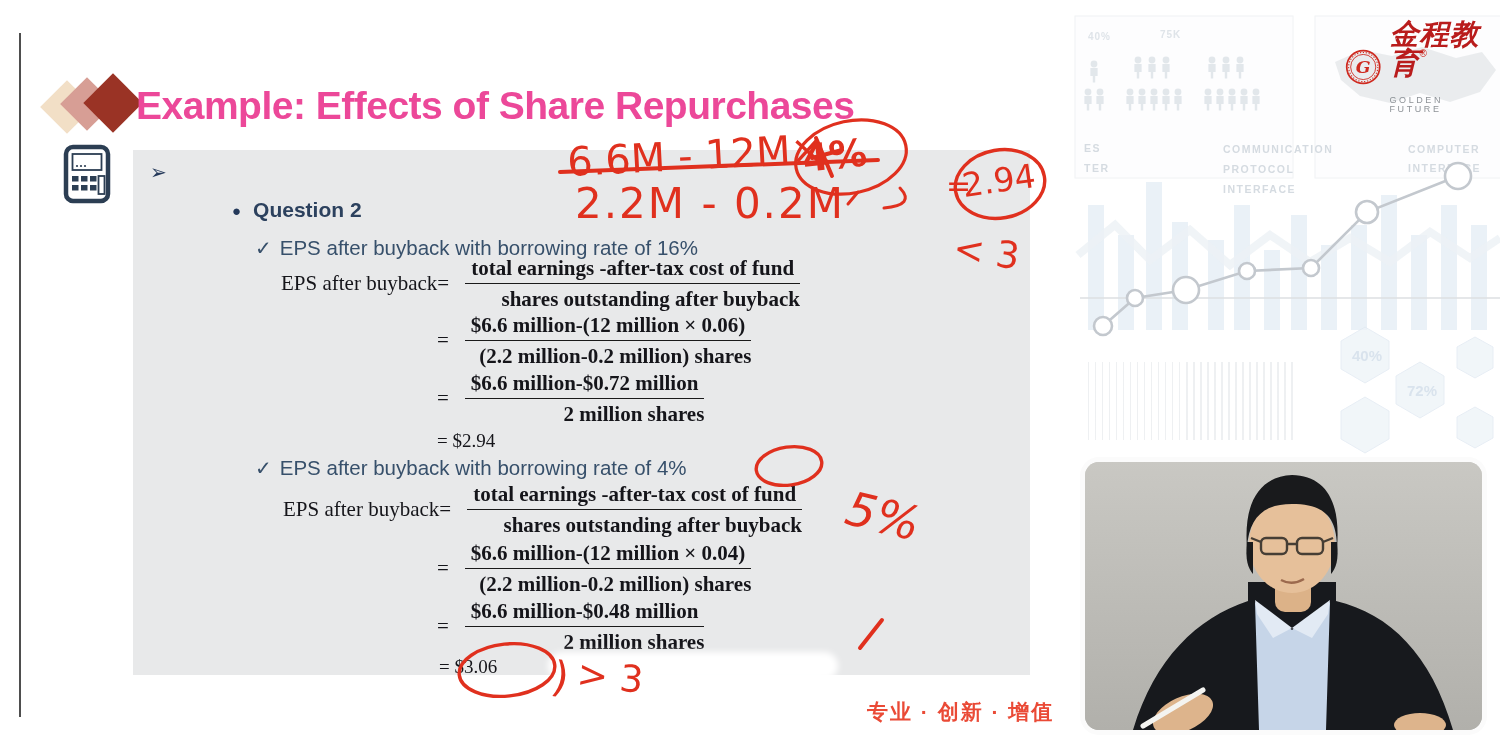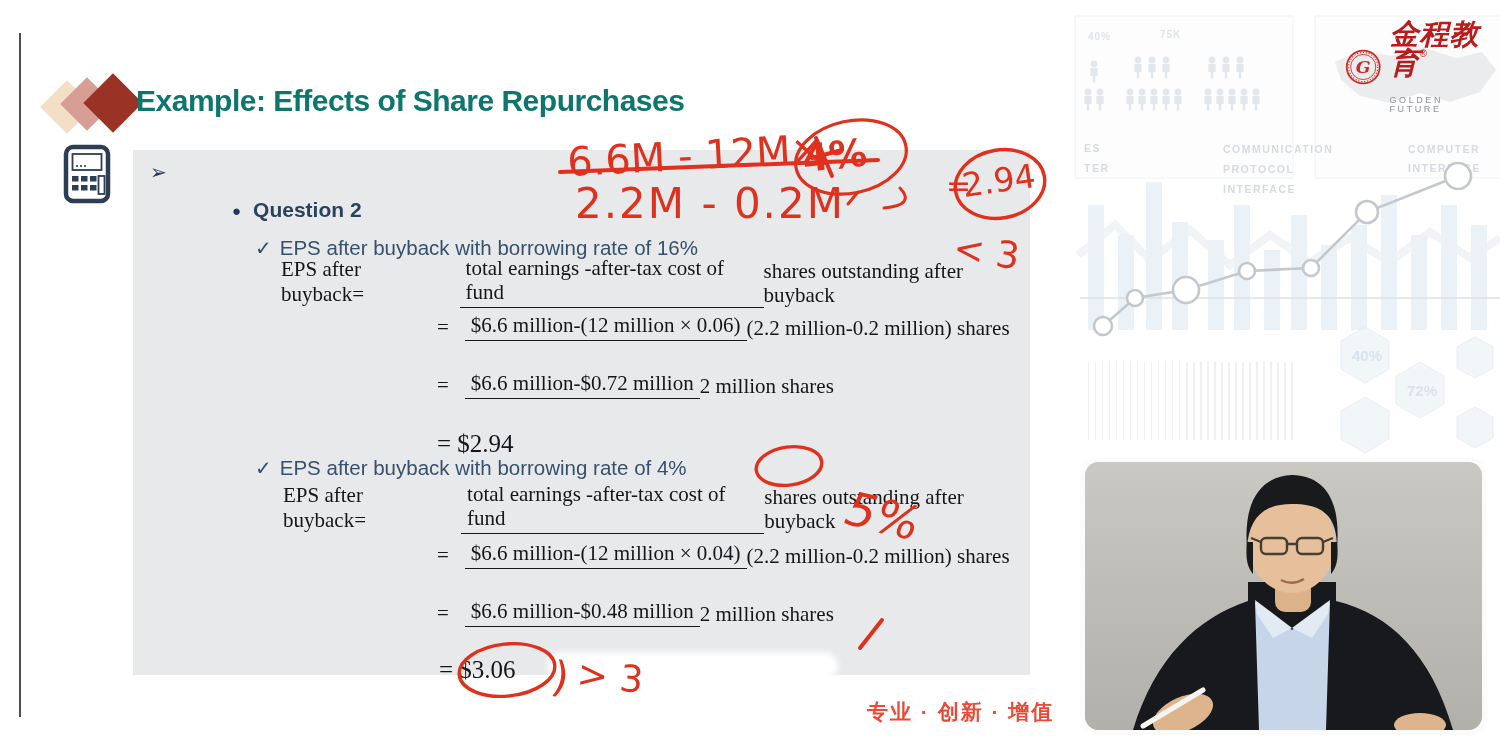--- a/index.html
+++ b/index.html
@@ -8,38 +8,38 @@
   .abs{position:absolute;}
 
   
   .vline{left:19px;top:33px;width:2px;height:684px;background:#4e4e4e;}
 
   
   .diamond{width:38px;height:38px;transform:rotate(45deg);}
   .d1{left:48px;top:88px;background:#f2dfc6;}
   .d2{left:68px;top:85px;background:#d79e95;}
   .d3{left:92px;top:82px;width:42px;height:42px;background:#9a3325;}
-  .page-title{left:136px;top:84px;font-size:30px;font-weight:800;color:#0f766e;letter-spacing:-.5px;}
+  .page-title{left:136px;top:84px;font-size:39px;font-weight:800;color:#ec4899;letter-spacing:-.5px;}
 
   
   .slide{left:133px;top:150px;width:897px;height:525px;background:#e8e9ea;z-index:10;}
   .c-row{position:absolute;display:flex;align-items:center;color:#24395a;}
   .arrow{font-size:20px;color:#24395a;}
   .ca-label{font-size:23px;font-weight:bold;margin-left:16px;}
   .q-dot{font-size:15px;color:#24395a;}
   .q-label{font-size:21px;margin-left:12px;color:#2c415e;font-weight:bold;}
   .sec-head{position:absolute;display:flex;align-items:center;color:#37506b;font-size:20.5px;}
   .sec-head .chk{margin-right:8px;font-size:20px;}
   .frow{position:absolute;display:flex;align-items:center;
         font-family:"Liberation Serif",serif;font-size:21px;color:#15151a;}
   .frow .eq{margin-right:16px;}
-  .frac{display:inline-flex;flex-direction:row;align-items:flex-start;}
+  .frac{display:inline-flex;flex-direction:column;align-items:flex-end;font-weight:bold;}
   .frac .num{padding:0 6px 3px;border-bottom:1.7px solid #1a1a1a;line-height:24px;}
   .frac .den{padding-top:3px;line-height:24px;}
-  .result{position:absolute;font-family:"Liberation Serif",serif;font-size:25px;color:#15151a;}
+  .result{position:absolute;font-family:"Liberation Serif",serif;font-size:19px;color:#15151a;}
 
   
   .eraser{left:548px;top:652px;width:290px;height:28px;background:#fff;border-radius:14px;
           filter:blur(3px);z-index:24;}
 
   
   .logo{left:1345px;top:20px;display:flex;align-items:center;z-index:15;}
   .logo-txt{margin-left:8px;line-height:1;}
   .logo-cn{font-size:29px;font-weight:bold;color:#b91c1c;letter-spacing:1px;font-style:italic;}
   .logo-reg{font-size:10px;color:#cf2a20;vertical-align:top;}

